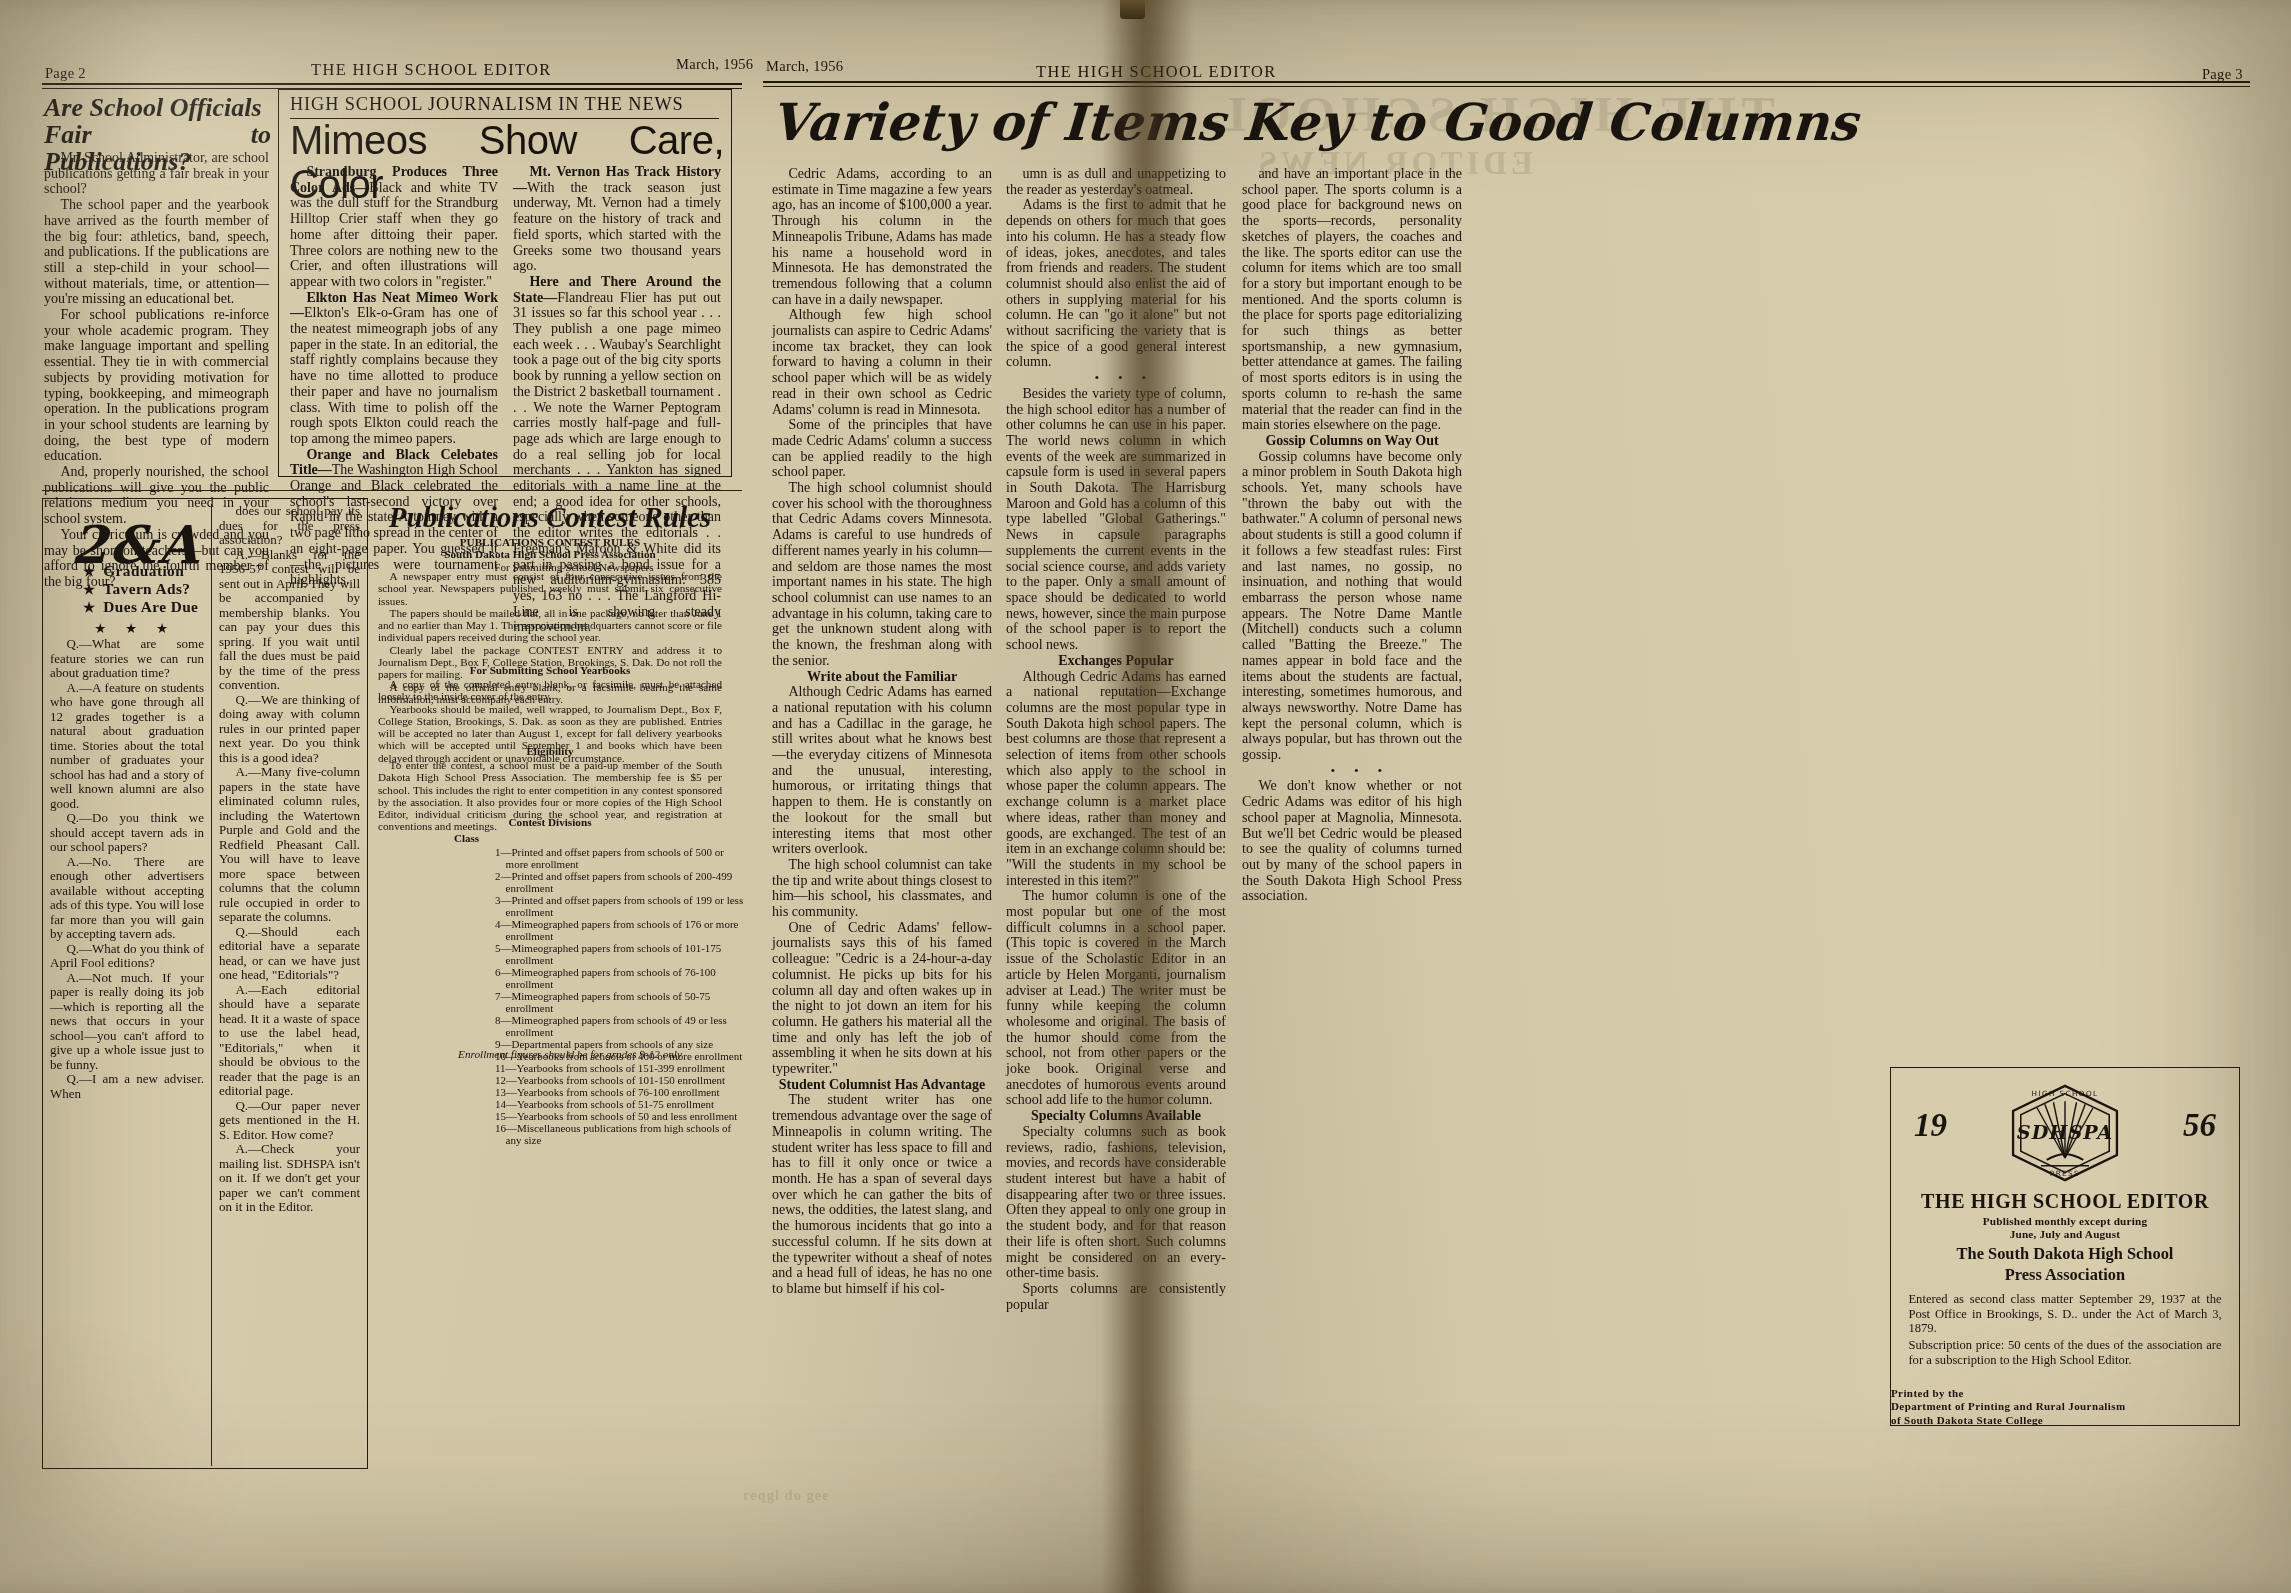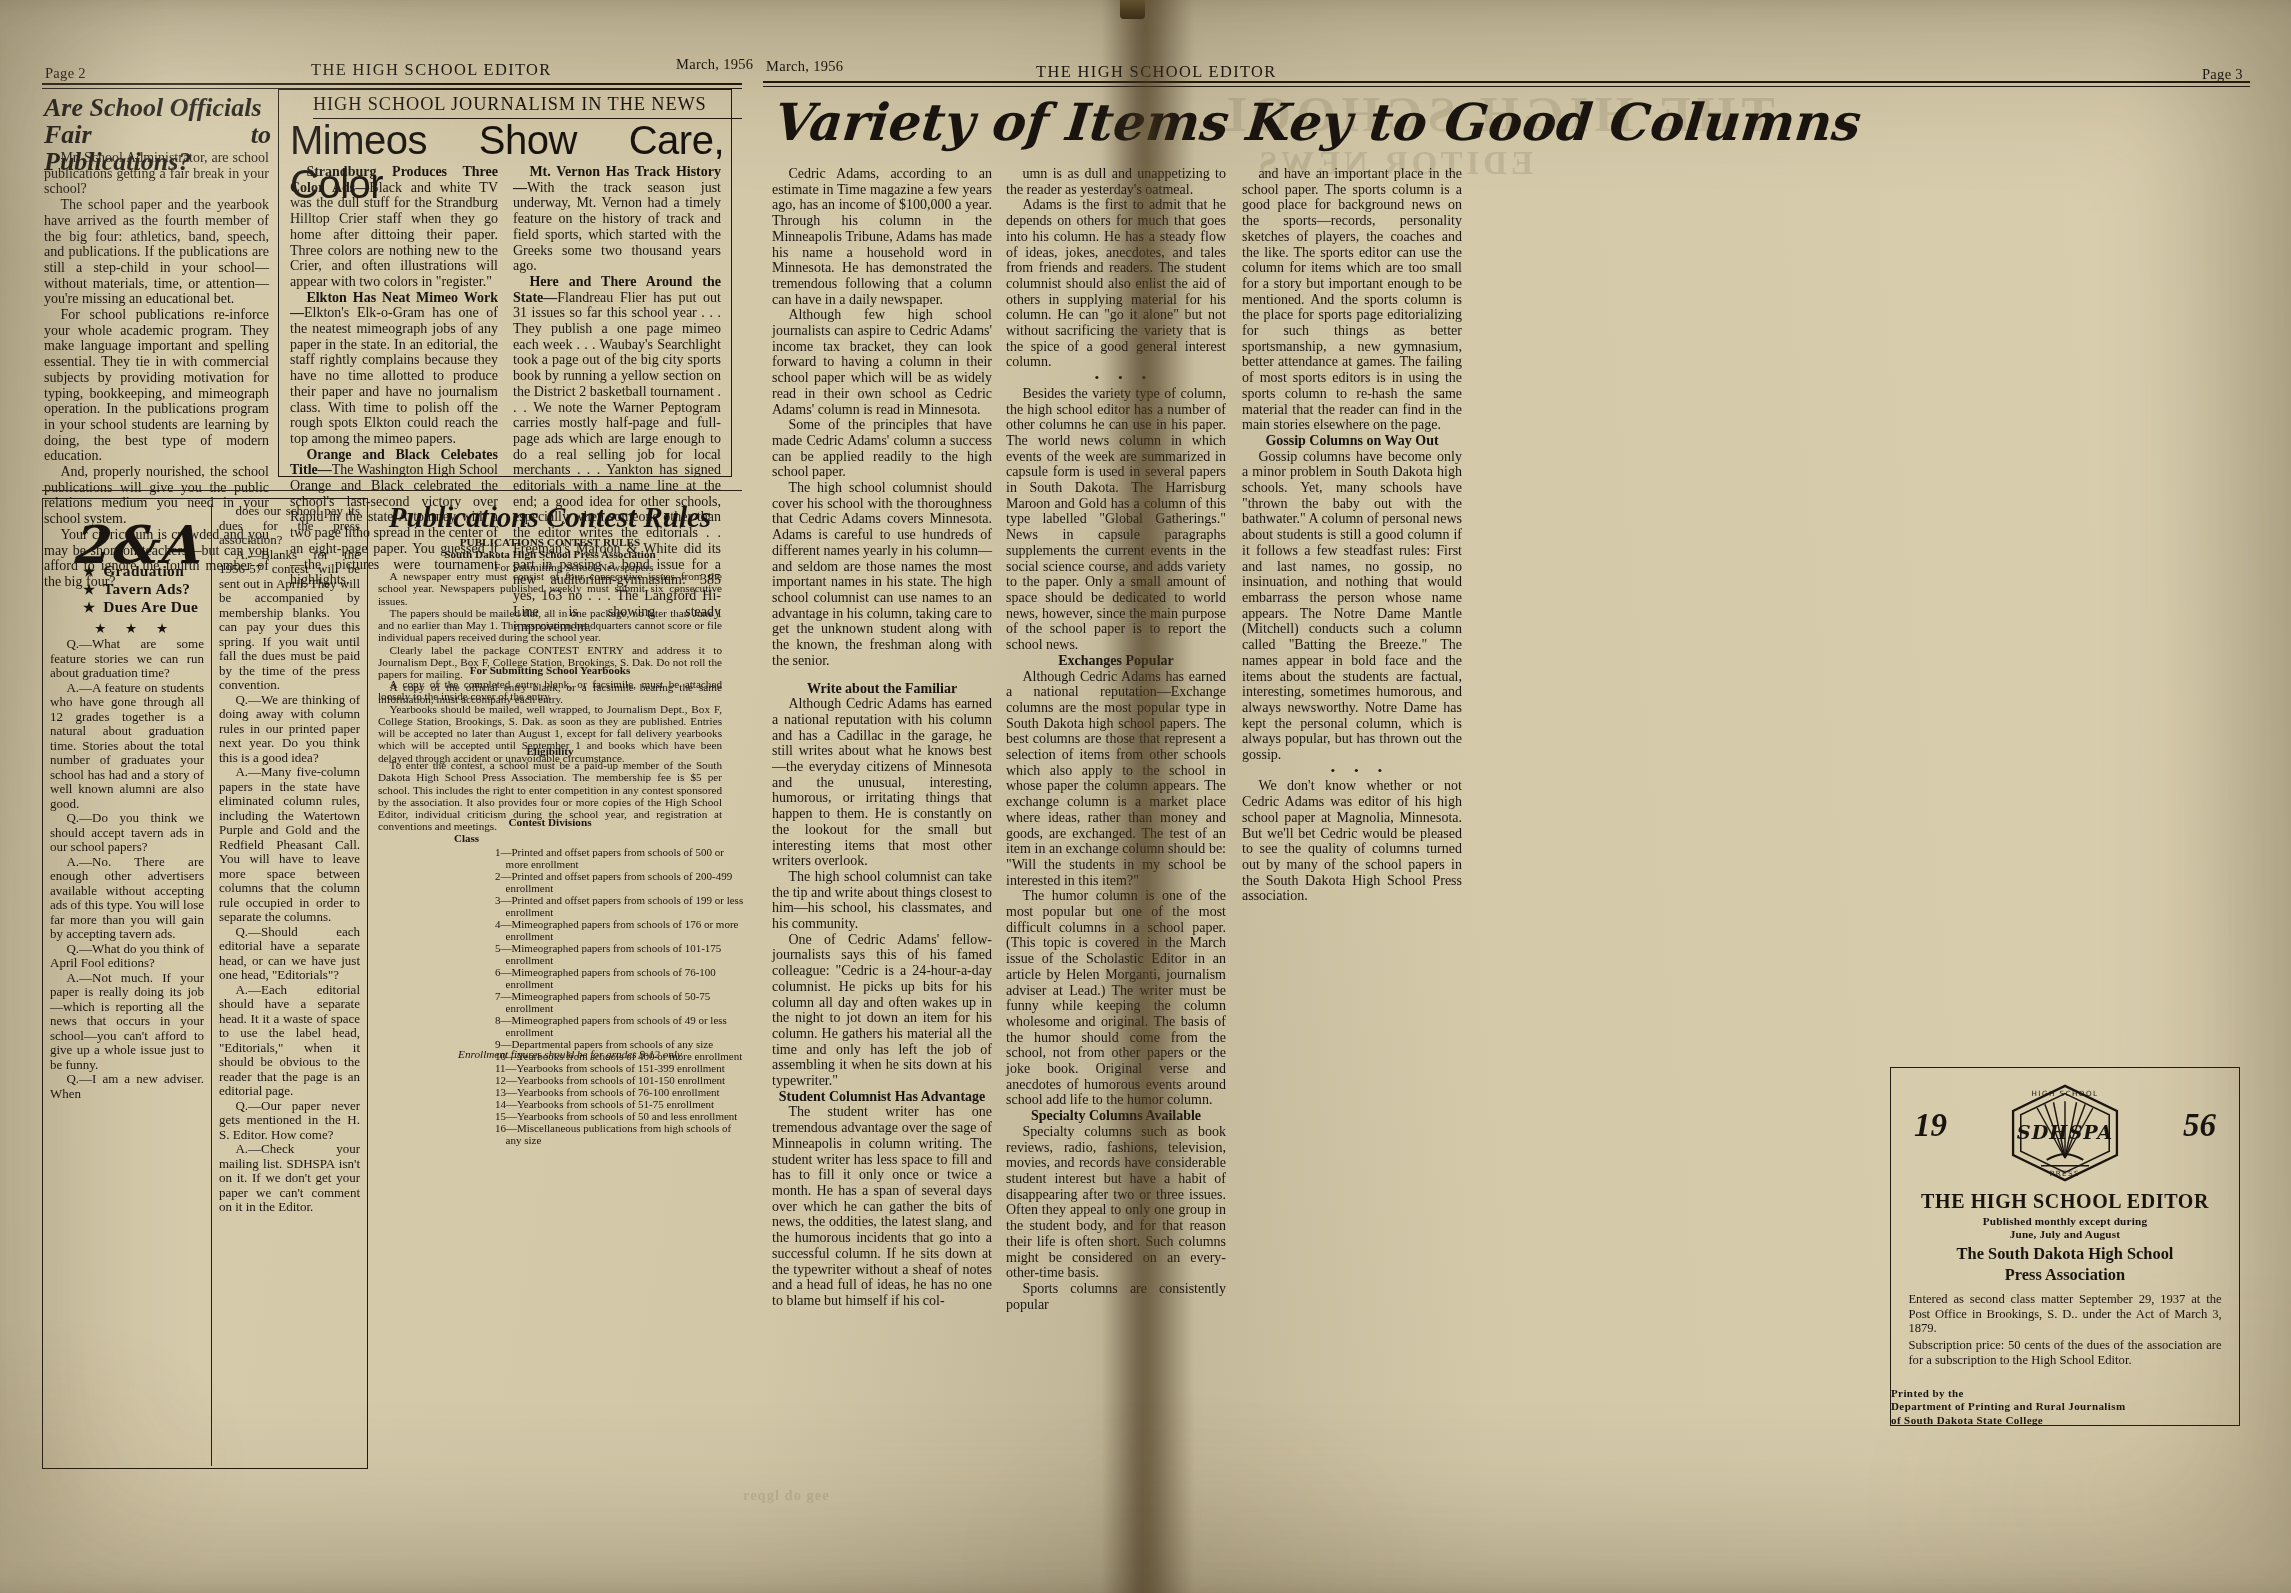--- a/index.html
+++ b/index.html
@@ -55,21 +55,21 @@
 
   
   .hl-italic{font-family:"Liberation Serif","DejaVu Serif",serif;
     font-style:italic;font-weight:700;line-height:1.04;}
   .hl-sans{font-family:"Liberation Sans","DejaVu Sans",sans-serif;font-weight:400;}
   .script{font-family:"DejaVu Serif",serif;font-style:italic;font-weight:700;
     transform:skewX(-6deg);transform-origin:left bottom;}
 
   
   .boxrule{position:absolute;border:1.5px solid #221a10;}
-  .kicker{font-family:"Liberation Serif",serif;font-size:18.3px;letter-spacing:0.9px;margin-left:23px;}
+  .kicker{font-family:"Liberation Serif",serif;font-size:18.3px;letter-spacing:0.9px;}
   .kickrule{border-bottom:1.9px solid #221a10;}
   .tiny{font-size:11.2px;line-height:12.3px;}
   .tiny p{margin:0;text-indent:11.6px;}
   .ctr{text-align:center;text-indent:0 !important;}
   .b{font-weight:bold;}
   .divlist{font-size:11px;line-height:12px;text-align:left;}
   .divlist div{text-indent:-10.6px;padding-left:10.6px;margin-left:41px;}
   .vrule{position:absolute;width:0;border-left:1.1px solid #2a2116;}
   .hrule{position:absolute;height:0;border-top:1.4px solid #2a2116;}
 
@@ -211,21 +211,21 @@
   <div class="folio" style="left:2202px;top:66px;">Page 3</div>
   <div class="rule-double" style="left:763px;top:81px;width:1487px;"></div>
 
   <div class="script" style="position:absolute;left:772px;top:93px;width:1477px;font-size:51px;line-height:58px;white-space:nowrap;">Variety of Items Key to Good Columns</div>
 
   <div class="col bodytext" id="rp-c1" style="left:772px;top:166px;width:220px;">
       <p>Cedric Adams, according to an estimate in Time magazine a few years ago, has an income of $100,000 a year. Through his column in the Minneapolis Tribune, Adams has made his name a household word in Minnesota. He has demonstrated the tremendous following that a column can have in a daily newspaper.</p>
       <p>Although few high school journalists can aspire to Cedric Adams' income tax bracket, they can look forward to having a column in their school paper which will be as widely read in their own school as Cedric Adams' column is read in Minnesota.</p>
       <p>Some of the principles that have made Cedric Adams' column a success can be applied readily to the high school paper.</p>
       <p>The high school columnist should cover his school with the thoroughness that Cedric Adams covers Minnesota. Adams is careful to use hundreds of different names yearly in his column—and seldom are those names the most important names in his state. The high school columnist can use names to an advantage in his column, taking care to get the unknown student along with the known, the freshman along with the senior.</p>
-      <p class="sub ctr" style="text-align: center; margin-top: 12px;">Write about the Familiar</p>
+      <p class="sub ctr" style="text-align: center;">Write about the Familiar</p>
       <p>Although Cedric Adams has earned a national reputation with his column and has a Cadillac in the garage, he still writes about what he knows best—the everyday citizens of Minnesota and the unusual, interesting, humorous, or irritating things that happen to them. He is constantly on the lookout for the small but interesting items that most other writers overlook.</p>
       <p>The high school columnist can take the tip and write about things closest to him—his school, his classmates, and his community.</p>
       <p>One of Cedric Adams' fellow-journalists says this of his famed colleague: "Cedric is a 24-hour-a-day columnist. He picks up bits for his column all day and often wakes up in the night to jot down an item for his column. He gathers his material all the time and only has left the job of assembling it when he sits down at his typewriter."</p>
       <p class="sub ctr" style="text-align: center;">Student Columnist Has Advantage</p>
       <p>The student writer has one tremendous advantage over the sage of Minneapolis in column writing. The student writer has less space to fill and has to fill it only once or twice a month. He has a span of several days over which he can gather the bits of news, the oddities, the latest slang, and the humorous incidents that go into a successful column. If he sits down at the typewriter without a sheaf of notes and a head full of ideas, he has no one to blame but himself if his col-</p>
     </div>
   <div class="col bodytext" id="rp-c2" style="left:1006px;top:166px;width:220px;">
       <p>umn is as dull and unappetizing to the reader as yesterday's oatmeal.</p>
       <p>Adams is the first to admit that he depends on others for much that goes into his column. He has a steady flow of ideas, jokes, anecdotes, and tales from friends and readers. The student columnist should also enlist the aid of others in supplying material for his column. He can "go it alone" but not without sacrificing the variety that is the spice of a good general interest column.</p>
       <p class="dingbat">•   •   •</p>

